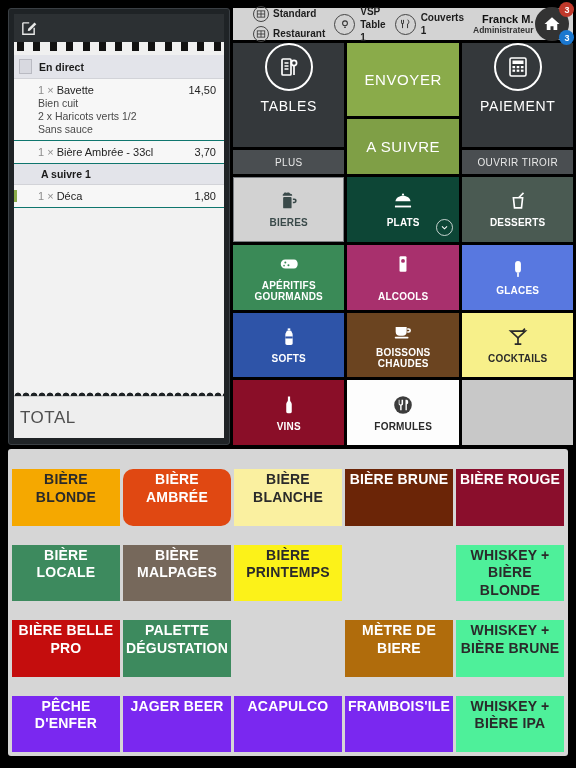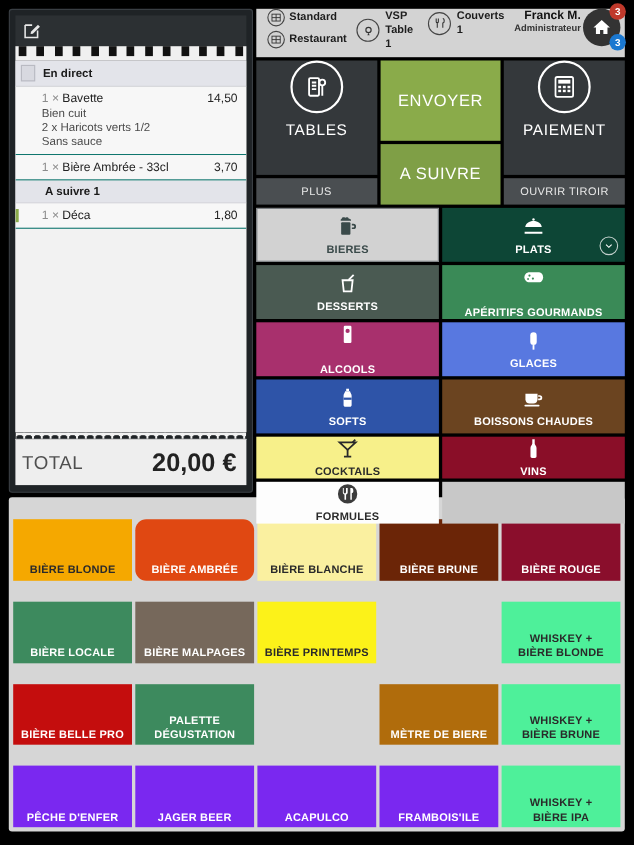--- a/index.html
+++ b/index.html
@@ -83,22 +83,22 @@
     display: flex; align-items: center; justify-content: space-between;
     padding: 0 9px 0 6px;
     border-top: 1px solid #cfcfcf;
   }
   .total-lbl { font-size: 17px; color: #4f4f4f; letter-spacing: .5px; }
   .total-val { font-size: 23px; font-weight: bold; color: #222; }
 
   
   .right-col { flex: 1; display: flex; flex-direction: column; padding-left: 3px; }
   .topbar {
-    height: 44px; flex: none; background: #d3d3d3;
-    display: flex; align-items: flex-start; padding: 0 2px 0 10px;
+    height: 32px; flex: none; background: #d3d3d3;
+    display: flex; align-items: center; padding: 0 2px 0 20px;
     position: relative;
   }
   .tb-group { display: flex; align-items: center; margin-right: 9px; }
   .tb-stack { display: flex; flex-direction: column; gap: 4px; }
   .tb-row { display: flex; align-items: center; gap: 4px; }
   .circ {
     width: 16px; height: 16px; border: 1.3px solid #444; border-radius: 50%;
     display: flex; align-items: center; justify-content: center; flex: none;
   }
   .circ.big { width: 21px; height: 21px; }
@@ -143,21 +143,21 @@
     font-size: 15px; letter-spacing: .6px;
   }
   .act-green-bot {
     flex: 1; background: #7f9f46; color: #fff;
     display: flex; align-items: center; justify-content: center;
     font-size: 15px; letter-spacing: .6px;
   }
 
   .cats {
     flex: 1; display: grid; gap: 3px; padding-top: 3px;
-    grid-template-columns: repeat(2, 1fr);
+    grid-template-columns: repeat(3, 1fr);
     grid-template-rows: repeat(4, 1fr);
   }
   .cat {
     display: flex; flex-direction: column; align-items: center; justify-content: center;
     gap: 5px; font-size: 10px; font-weight: bold; letter-spacing: .2px;
     color: #fff; position: relative; text-align: center; padding: 0 3px;
   }
   .cat.sel { border: 1.5px solid #7b7f83; }
   .cat .chev {
     position: absolute; right: 6px; bottom: 6px;
@@ -170,22 +170,22 @@
     flex: 1; margin-top: 4px; background: #d6d6d6;
     border-radius: 3px; padding: 4px;
   }
   .prod-grid {
     width: 100%; height: 100%;
     display: grid; gap: 3px;
     grid-template-columns: repeat(5, 1fr);
     grid-template-rows: repeat(4, 1fr);
   }
   .prod {
-    display: flex; align-items: flex-end; justify-content: center;
-    text-align: center; font-size: 10px; font-weight: bold;
+    display: flex; align-items: flex-start; justify-content: center;
+    text-align: center; font-size: 14px; font-weight: bold;
     letter-spacing: .2px; line-height: 1.25; padding: 2px; margin-top: 16px;
   }
   .prod.empty {
     background: transparent;
     display: grid; grid-template-columns: 1fr 1fr; grid-template-rows: 1fr 1fr;
     gap: 3px; padding: 0;
   }
   .prod.empty span { background: #dadada; display: block; }
   svg { display: block; }
 </style>
@@ -258,21 +258,20 @@
                   <span class="price">1,80</span>
                 </div>
               </div>
             </div>
           </div>
         <div class="paper-fill"></div>
       </div>
       <div class="tear"></div>
       <div class="total-bar">
         <span class="total-lbl">TOTAL</span>
-        <span class="total-val">20,00 €</span>
       </div>
     </div>
 
     <div class="right-col">
 
       <div class="topbar">
 
         <div class="tb-group">
           <div class="tb-stack">
             <div class="tb-row">
@@ -409,21 +408,21 @@
           </div>
           <div class="cat" style="background: rgb(74, 90, 82); color: rgb(255, 255, 255);">
             <span>
               <svg viewBox="0 0 24 24" width="22" height="22" fill="none" stroke="#ffffff" stroke-width="1.8">
                 <path d="M7 8.5h10l-1.2 11H8.2z"></path>
                 <path d="M13 8.2 18 3.2"></path>
               </svg>
             </span>
             <span>DESSERTS</span>
           </div>
-          <div class="cat" style="background: rgb(58, 138, 87); color: rgb(255, 255, 255); justify-content: space-between;">
+          <div class="cat" style="background: rgb(58, 138, 87); color: rgb(255, 255, 255);">
             <span>
               <svg viewBox="0 0 24 24" width="22" height="22" fill="#ffffff">
                 <path d="M8 7h9.5c2.4 0 4 2.2 4 5s-1.6 5-4 5H8C5.1 17 3 14.8 3 12S5.1 7 8 7z"></path>
                 <circle cx="8" cy="10.4" r="1.1" fill="#3a8a57"></circle>
                 <circle cx="11.4" cy="13.4" r="1.1" fill="#3a8a57"></circle>
                 <circle cx="6.6" cy="13.8" r=".9" fill="#3a8a57"></circle>
               </svg>
             </span>
             <span>APÉRITIFS GOURMANDS</span>
           </div>

